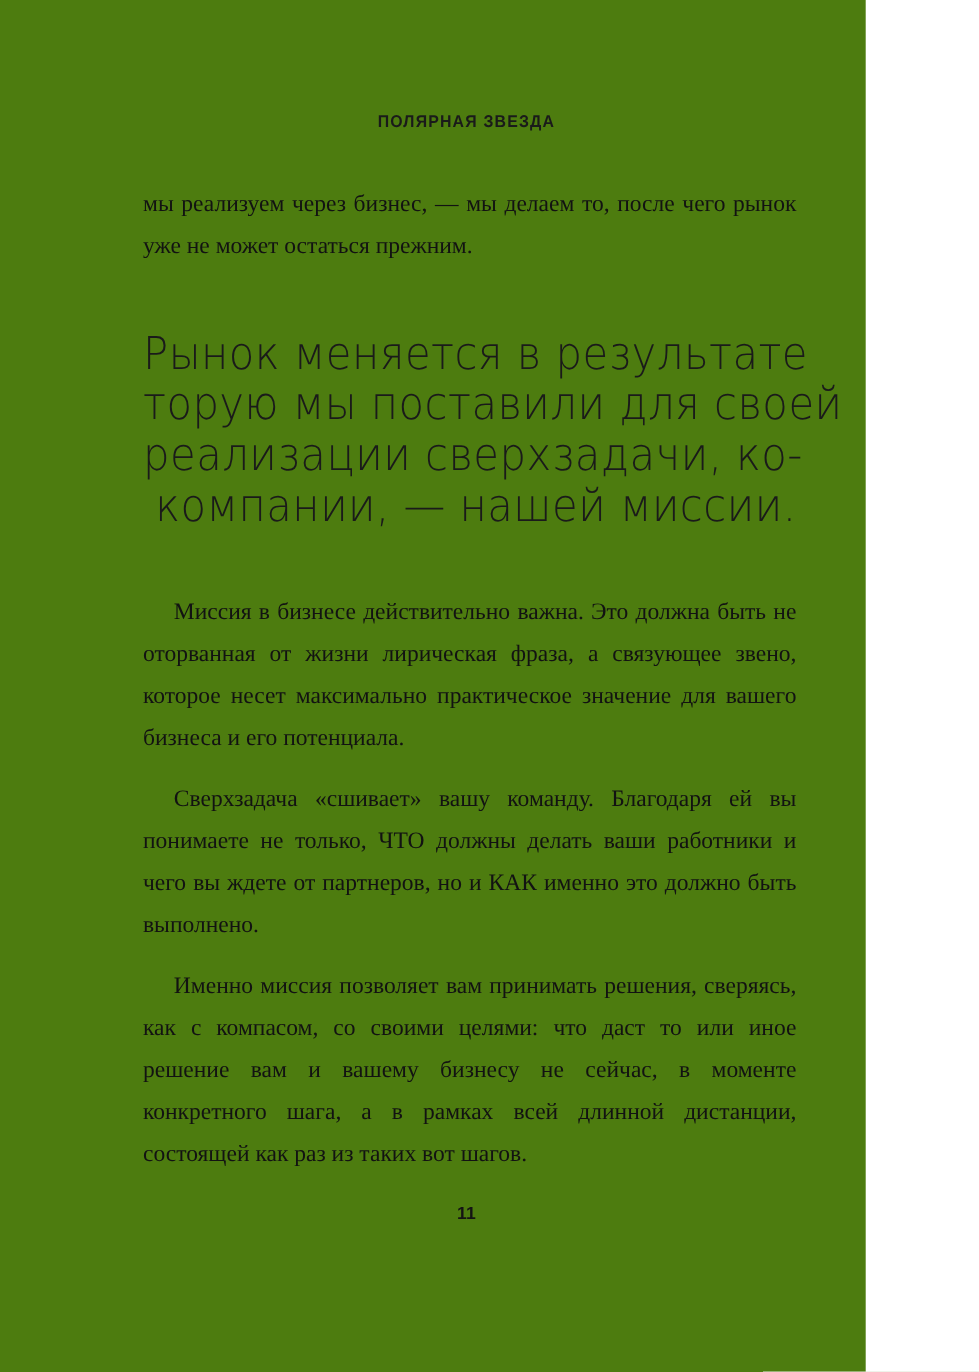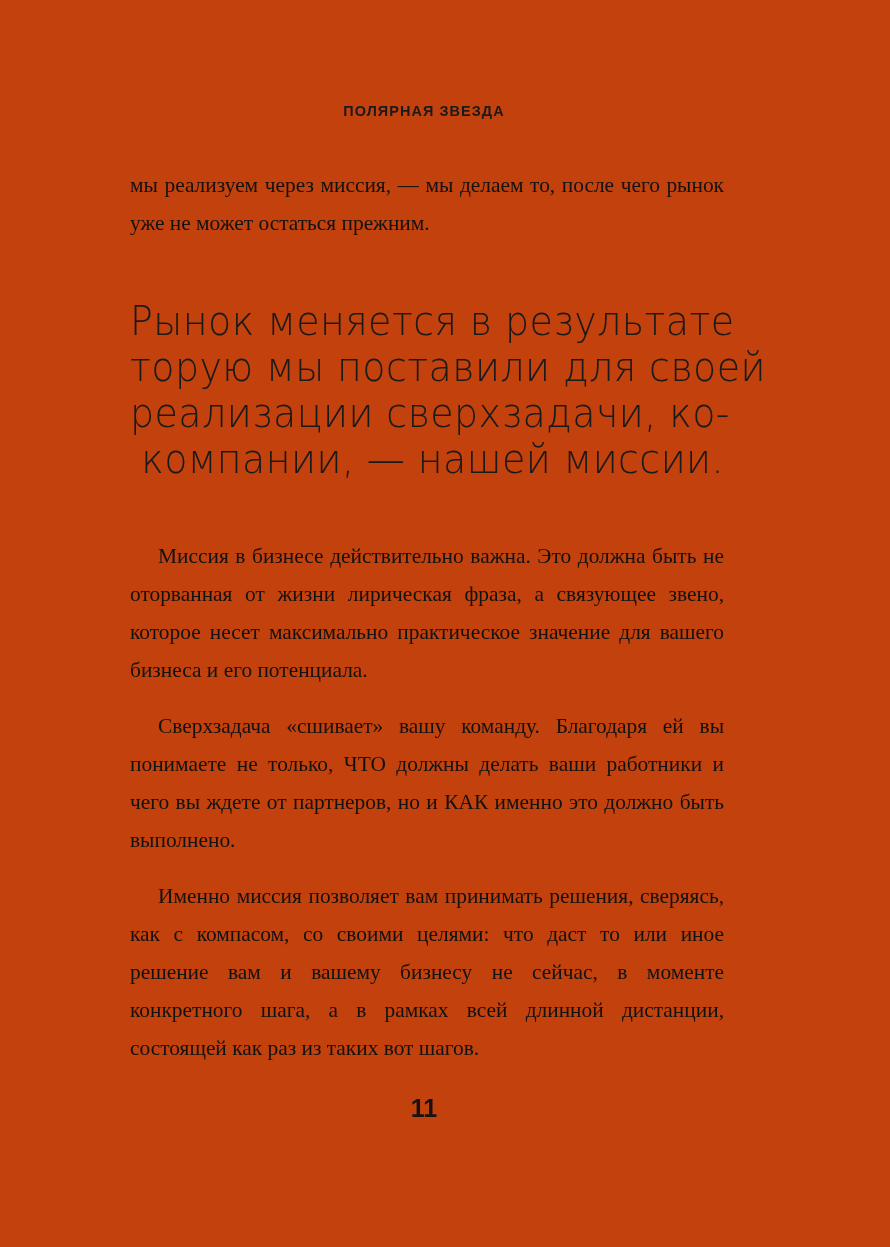--- a/index.html
+++ b/index.html
@@ -3,23 +3,23 @@
 <meta charset="utf-8">
 <style>
   html, body {
     margin: 0;
     padding: 0;
     background: #ffffff;
   }
 
   .page {
     position: relative;
-    width: 890px;
+    width: 787px;
     height: 1247px;
-    background: #c2410c;
+    background: #4d7c0f;
     overflow: hidden;
     box-sizing: border-box;
   }
 
   
   .running-header {
     position: absolute;
     top: 103px;
     left: 0;
     width: 848px;          
@@ -98,34 +98,34 @@
 
   
   .folio {
     position: absolute;
     top: 1096px;
     left: 0;
     width: 848px;
     text-align: center;
     font-family: "Liberation Sans", "DejaVu Sans", sans-serif;
     font-weight: bold;
-    font-size: 25px;
+    font-size: 16px;
     color: #141414;
     line-height: 1;
   }
 </style>
 </head>
 <body>
 
 <div class="page">
 
   <div class="running-header">ПОЛЯРНАЯ ЗВЕЗДА</div>
 
   <div class="text-column">
-    <p class="body-par last-line-left">мы реализуем через миссия, — мы делаем то, после чего рынок уже не может остаться прежним.</p>
+    <p class="body-par last-line-left">мы реализуем через бизнес, — мы делаем то, после чего рынок уже не может остаться прежним.</p>
   </div>
 
   <div class="pull-quote">
     <span class="ql"><span class="ql-inner">Рынок меняется в результате</span></span>
     <span class="ql"><span class="ql-inner">торую мы поставили для своей</span></span>
     <span class="ql"><span class="ql-inner">реализации сверхзадачи, ко-</span></span>
     <span class="ql"><span class="ql-inner">компании, — нашей миссии.</span></span>
   </div>
 
   <div class="text-column" id="main-body" style="top:537px;">

